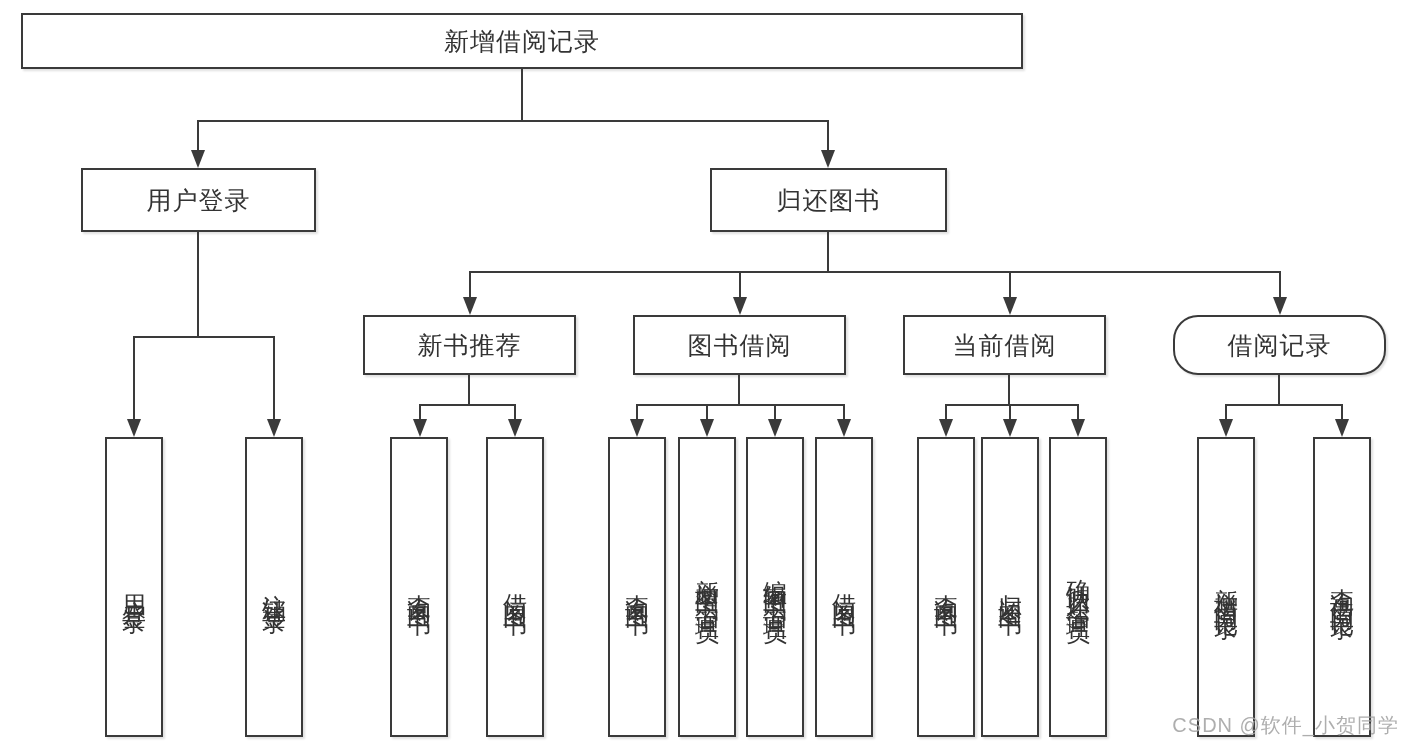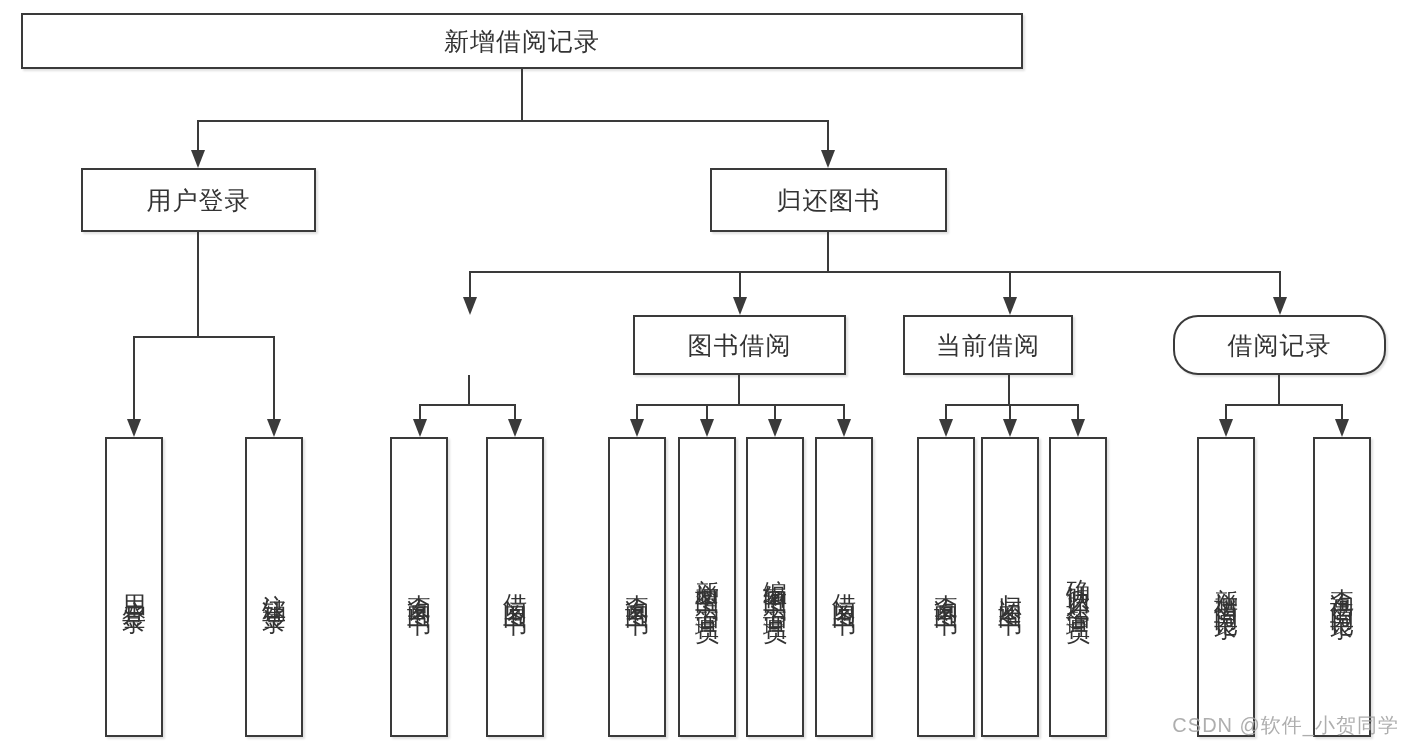--- a/index.html
+++ b/index.html
@@ -88,22 +88,23 @@
   <div class="hl" style="left:469px; top:271px; width:812px;"></div>
   <div class="vl" style="left:469px; top:271px; height:28px;"></div>
   <div class="ar" style="left:463px; top:297px;"></div>
   <div class="vl" style="left:739px; top:271px; height:28px;"></div>
   <div class="ar" style="left:733px; top:297px;"></div>
   <div class="vl" style="left:1009px; top:271px; height:28px;"></div>
   <div class="ar" style="left:1003px; top:297px;"></div>
   <div class="vl" style="left:1279px; top:271px; height:28px;"></div>
   <div class="ar" style="left:1273px; top:297px;"></div>
 
+  <div class="box" style="left:363px; top:315px; width:213px; height:60px;">新书推荐</div>
   <div class="box" style="left:633px; top:315px; width:213px; height:60px;">图书借阅</div>
-  <div class="box" style="left:903px; top:315px; width:170px; height:60px;">当前借阅</div>
+  <div class="box" style="left:903px; top:315px; width:203px; height:60px;">当前借阅</div>
   <div class="box" style="left:1173px; top:315px; width:213px; height:60px;border-radius:25px;">借阅记录</div>
 
   <div class="vl" style="left:468px; top:375px; height:31px;"></div>
   <div class="hl" style="left:419px; top:404px; width:97px;"></div>
   <div class="vl" style="left:419px; top:404px; height:17px;"></div>
   <div class="ar" style="left:413px; top:419px;"></div>
   <div class="vl" style="left:514px; top:404px; height:17px;"></div>
   <div class="ar" style="left:508px; top:419px;"></div>
 
   <div class="vl" style="left:738px; top:375px; height:31px;"></div>

